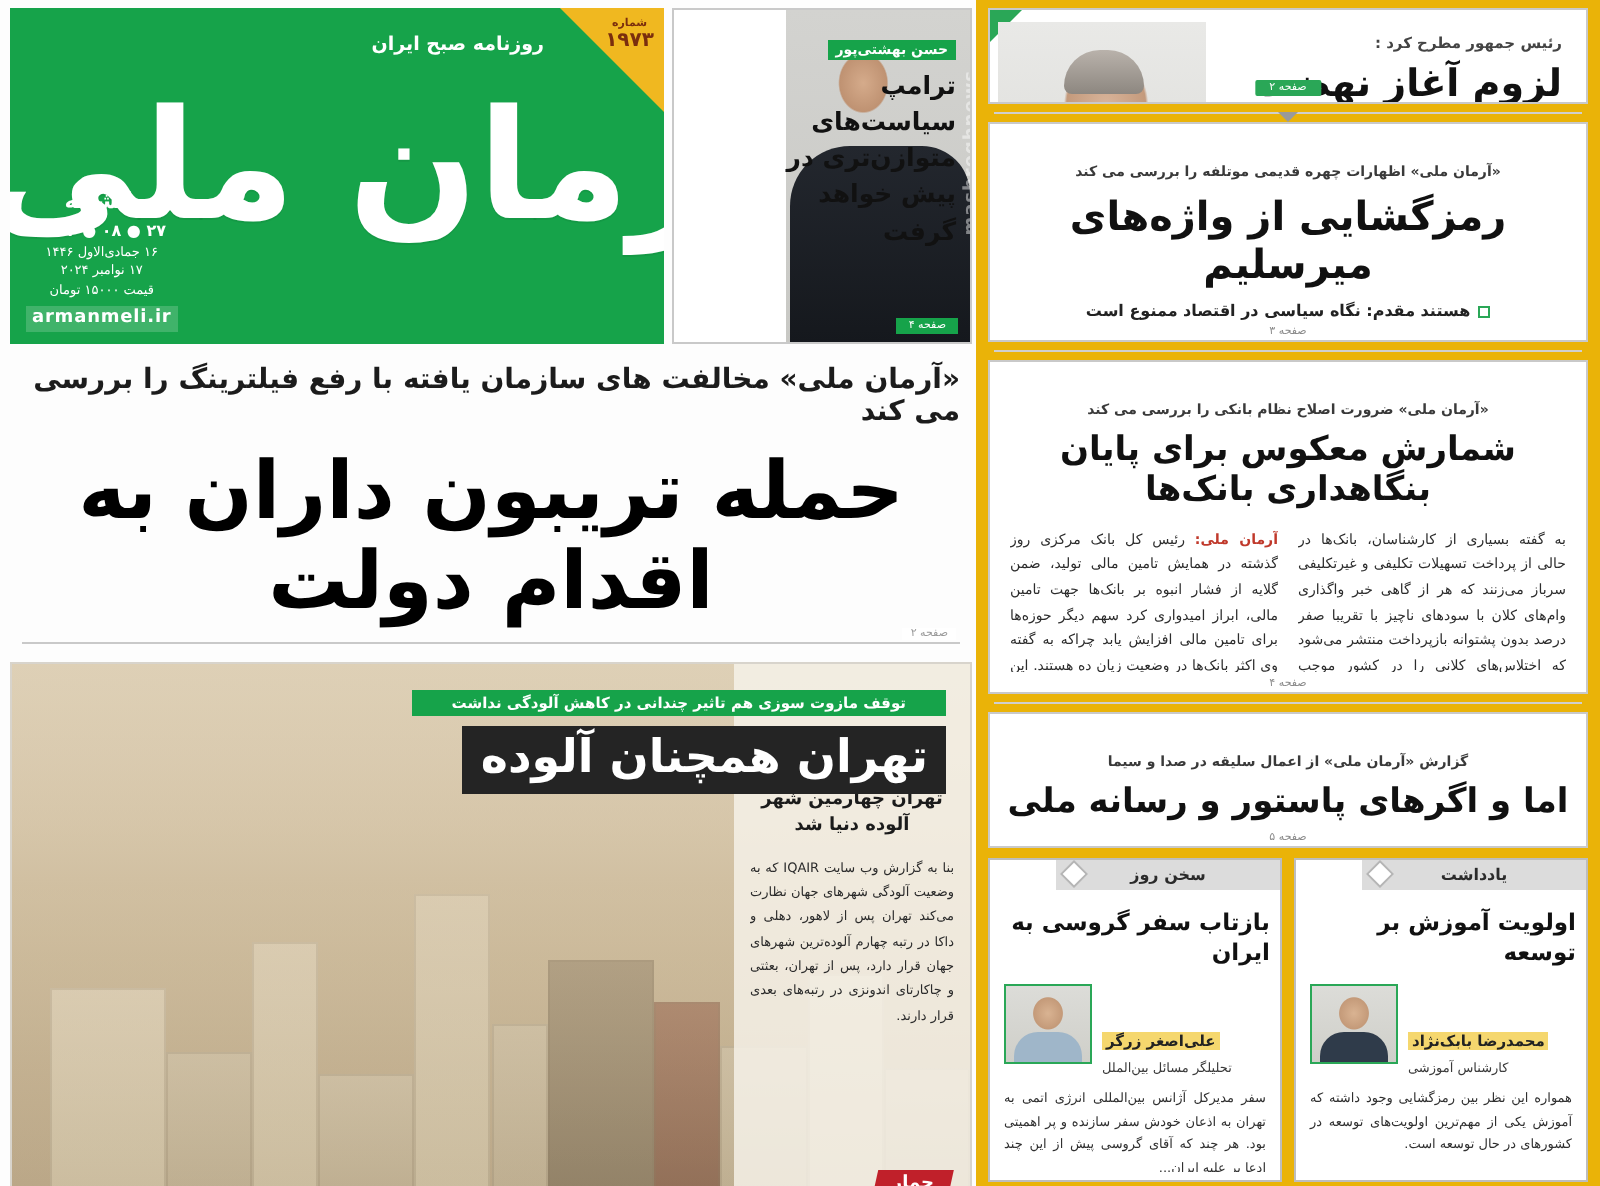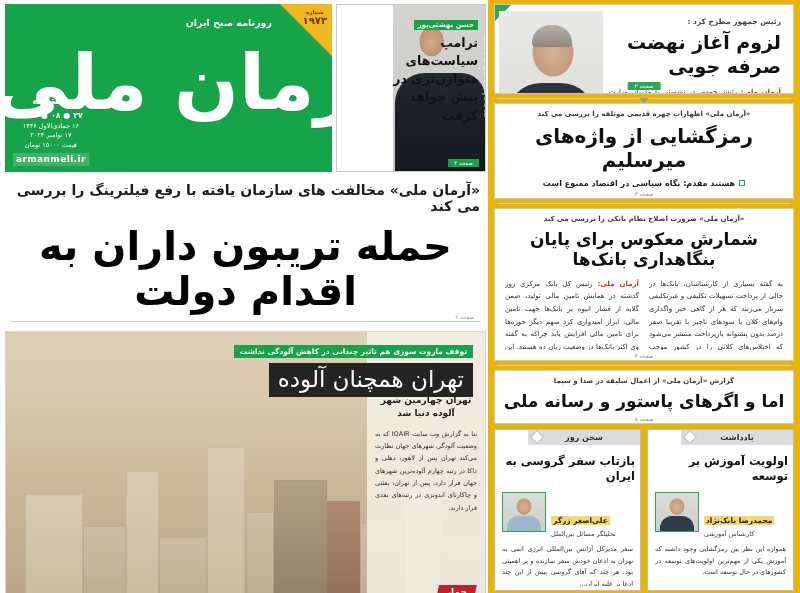--- a/index.html
+++ b/index.html
@@ -96,21 +96,21 @@
     height: 1px; background: #cfcfcf;
   }
   .divider .tri {
     position: absolute; top: 4px; left: 50%; transform: translateX(-50%);
     width: 0; height: 0;
     border-left: 5px solid transparent; border-right: 5px solid transparent;
     border-top: 5px solid #9a9a9a;
   }
 
   
-  .art { padding: 6px 8px 10px 8px; position: relative; }
+  .art { padding: 20px 8px 10px 8px; position: relative; }
   .art-kicker {
     font-size: 7px; color: #3a3a3a; text-align: center;
     margin-bottom: 6px; font-weight: 600;
   }
   .art-head {
     font-size: 20px; font-weight: 700; color: #111;
     text-align: center; letter-spacing: -.4px; line-height: 1.2;
   }
   .art-head.small { font-size: 17px; }
   .art-sub {
@@ -337,25 +337,25 @@
     font-size: 9px; font-weight: 700; color: #1b1b1b;
     text-align: center; line-height: 1.5; margin-bottom: 7px;
   }
   .feat-body {
     font-size: 6.5px; line-height: 1.9; color: #2b2b2b; text-align: justify;
     max-height: 120px; overflow: hidden;
   }
   .feat-kicker {
     position: absolute; top: 13px; right: 12px; z-index: 5;
     background: #16a34a; color: #fff; font-size: 7.5px; font-weight: 700;
-    padding: 2px 6px;
+    padding: 2px 20px;
   }
   .feat-title {
     position: absolute; top: 31px; right: 12px; z-index: 5;
-    background: #242424; color: #fff; font-size: 23px; font-weight: 400;
+    background: #242424; color: #fff; font-size: 23px; font-weight: 700;
     padding: 3px 9px 5px 9px; letter-spacing: -.6px;
   }
   .feat-wm {
     position: absolute; right: 8px; bottom: 6px; z-index: 5;
     background: #c0202a; color: #fff; font-size: 9px; font-weight: 700;
     padding: 2px 10px 3px 10px; letter-spacing: .4px;
     clip-path: polygon(8% 0, 100% 0, 92% 100%, 0 100%);
   }
 </style>
 </head>

